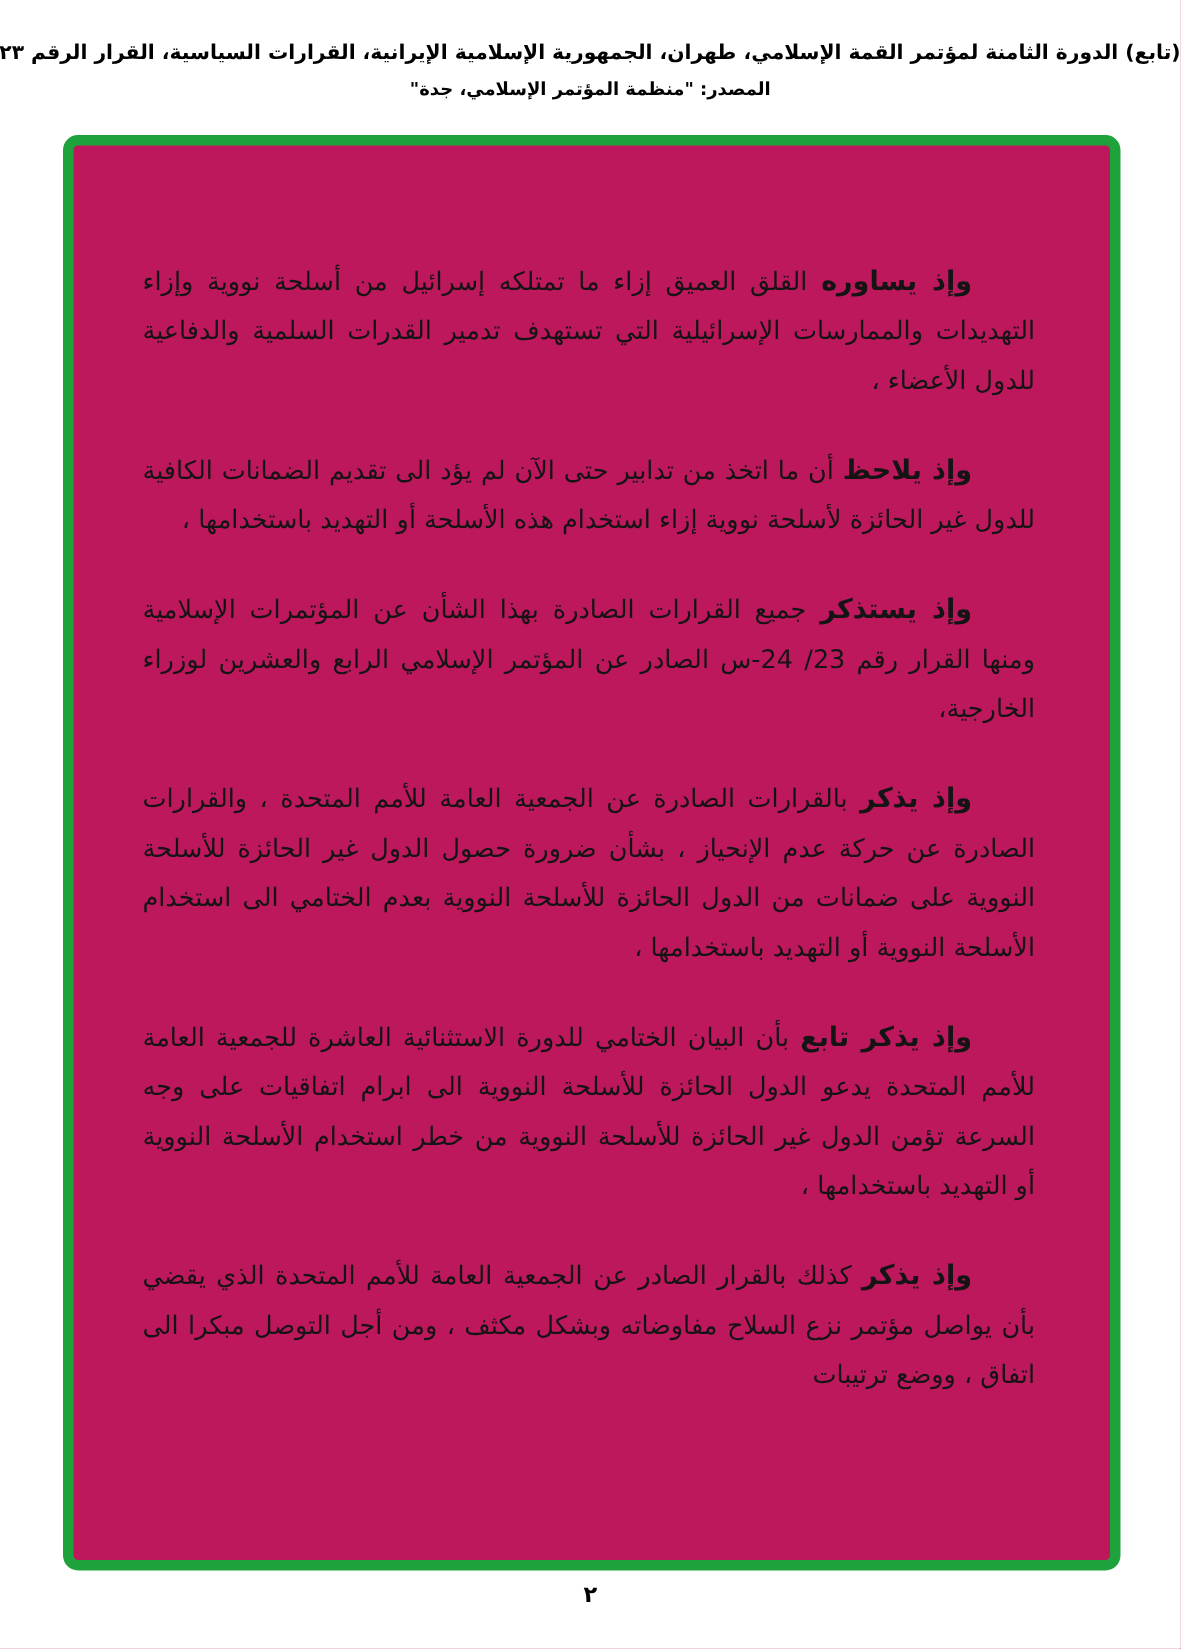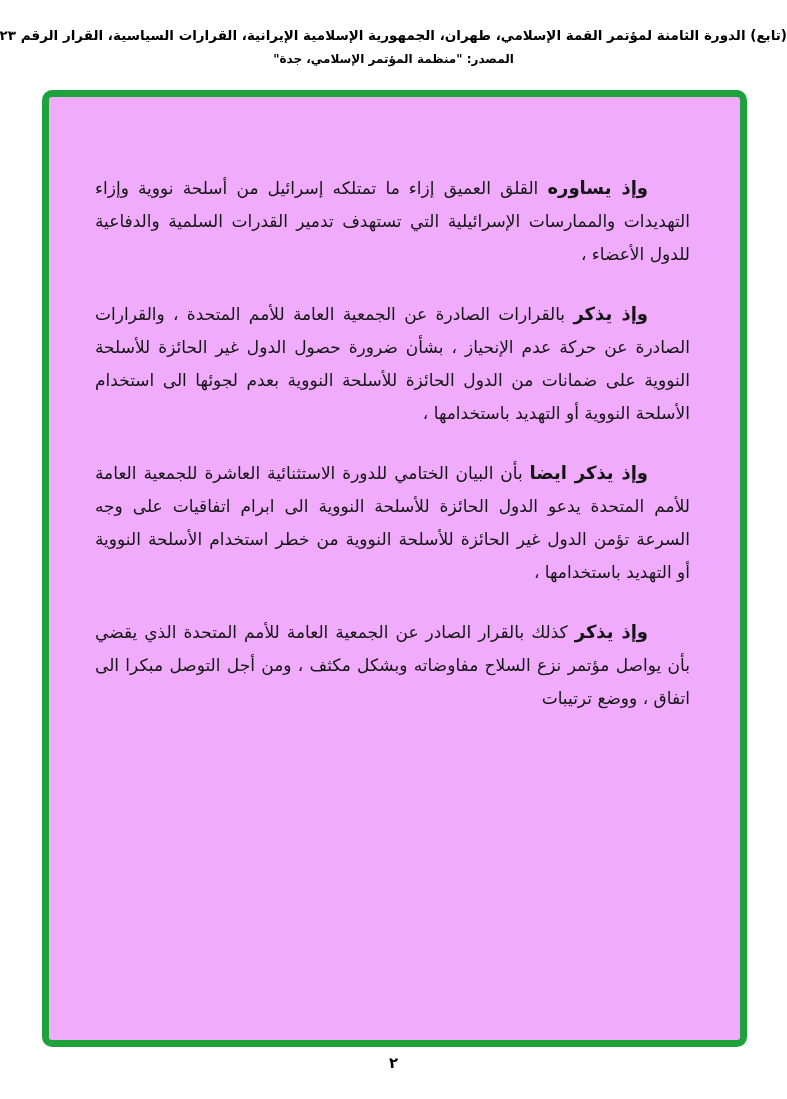--- a/index.html
+++ b/index.html
@@ -38,21 +38,21 @@
   }
   .frame {
     position: absolute;
     top: 90px;
     left: 42px;
     width: 705px;
     height: 957px;
     box-sizing: border-box;
     border: 7px solid #1EA33C;
     border-radius: 10px;
-    background: #f0abfc;
+    background: #be185d;
   }
   .content {
     direction: rtl;
     text-align: justify;
     padding: 74px 50px 0 46px;
     font-size: 17px;
     line-height: 33px;
     color: #141414;
   }
   .content p {
@@ -81,21 +81,23 @@
 <div class="page">
 
   <div class="doc-header">
     <div class="line1">(تابع) الدورة الثامنة لمؤتمر القمة الإسلامي، طهران، الجمهورية الإسلامية الإيرانية، القرارات السياسية، القرار الرقم ٨/٢٣-س(ق.ا)</div>
     <div class="line2">المصدر:  "منظمة المؤتمر الإسلامي، جدة"</div>
   </div>
 
   <div class="frame" style="border-color: rgb(30, 163, 60);">
     <div class="content">
       <p><b>وإذ يساوره</b><span> القلق العميق إزاء ما تمتلكه إسرائيل من أسلحة نووية وإزاء التهديدات والممارسات الإسرائيلية التي تستهدف تدمير القدرات السلمية والدفاعية للدول الأعضاء ،</span></p>
-      <p><b>وإذ يذكر</b><span> بالقرارات الصادرة عن الجمعية العامة للأمم المتحدة ، والقرارات الصادرة عن حركة عدم الإنحياز ، بشأن ضرورة حصول  الدول غير الحائزة للأسلحة النووية على ضمانات من الدول الحائزة للأسلحة النووية بعدم لجوئها الى استخدام الأسلحة النووية أو التهديد باستخدامها ،</span></p>
-      <p><b>وإذ يذكر ايضا</b><span> بأن البيان الختامي للدورة الاستثنائية العاشرة للجمعية العامة للأمم المتحدة يدعو الدول الحائزة للأسلحة النووية الى ابرام اتفاقيات على وجه السرعة تؤمن الدول غير الحائزة للأسلحة النووية من خطر استخدام الأسلحة النووية أو التهديد باستخدامها ،</span></p>
+      <p><b>وإذ يلاحظ</b><span> أن ما اتخذ من تدابير حتى الآن لم يؤد الى تقديم الضمانات الكافية للدول غير الحائزة لأسلحة نووية إزاء استخدام هذه الأسلحة أو التهديد باستخدامها ،</span></p>
+      <p><b>وإذ يستذكر</b><span> جميع القرارات الصادرة بهذا الشأن عن المؤتمرات الإسلامية ومنها القرار رقم 23/ 24-س الصادر عن المؤتمر الإسلامي الرابع والعشرين لوزراء الخارجية،</span></p>
+      <p><b>وإذ يذكر</b><span> بالقرارات الصادرة عن الجمعية العامة للأمم المتحدة ، والقرارات الصادرة عن حركة عدم الإنحياز ، بشأن ضرورة حصول  الدول غير الحائزة للأسلحة النووية على ضمانات من الدول الحائزة للأسلحة النووية بعدم الختامي الى استخدام الأسلحة النووية أو التهديد باستخدامها ،</span></p>
+      <p><b>وإذ يذكر تابع</b><span> بأن البيان الختامي للدورة الاستثنائية العاشرة للجمعية العامة للأمم المتحدة يدعو الدول الحائزة للأسلحة النووية الى ابرام اتفاقيات على وجه السرعة تؤمن الدول غير الحائزة للأسلحة النووية من خطر استخدام الأسلحة النووية أو التهديد باستخدامها ،</span></p>
       <p><b>وإذ يذكر</b><span> كذلك بالقرار الصادر عن الجمعية العامة للأمم المتحدة الذي يقضي بأن يواصل مؤتمر نزع السلاح مفاوضاته وبشكل مكثف ، ومن أجل التوصل مبكرا الى اتفاق ، ووضع ترتيبات</span></p>
     </div>
   </div>
 
   <div class="page-number">٢</div>
 
 </div>
 
 </body></html>

